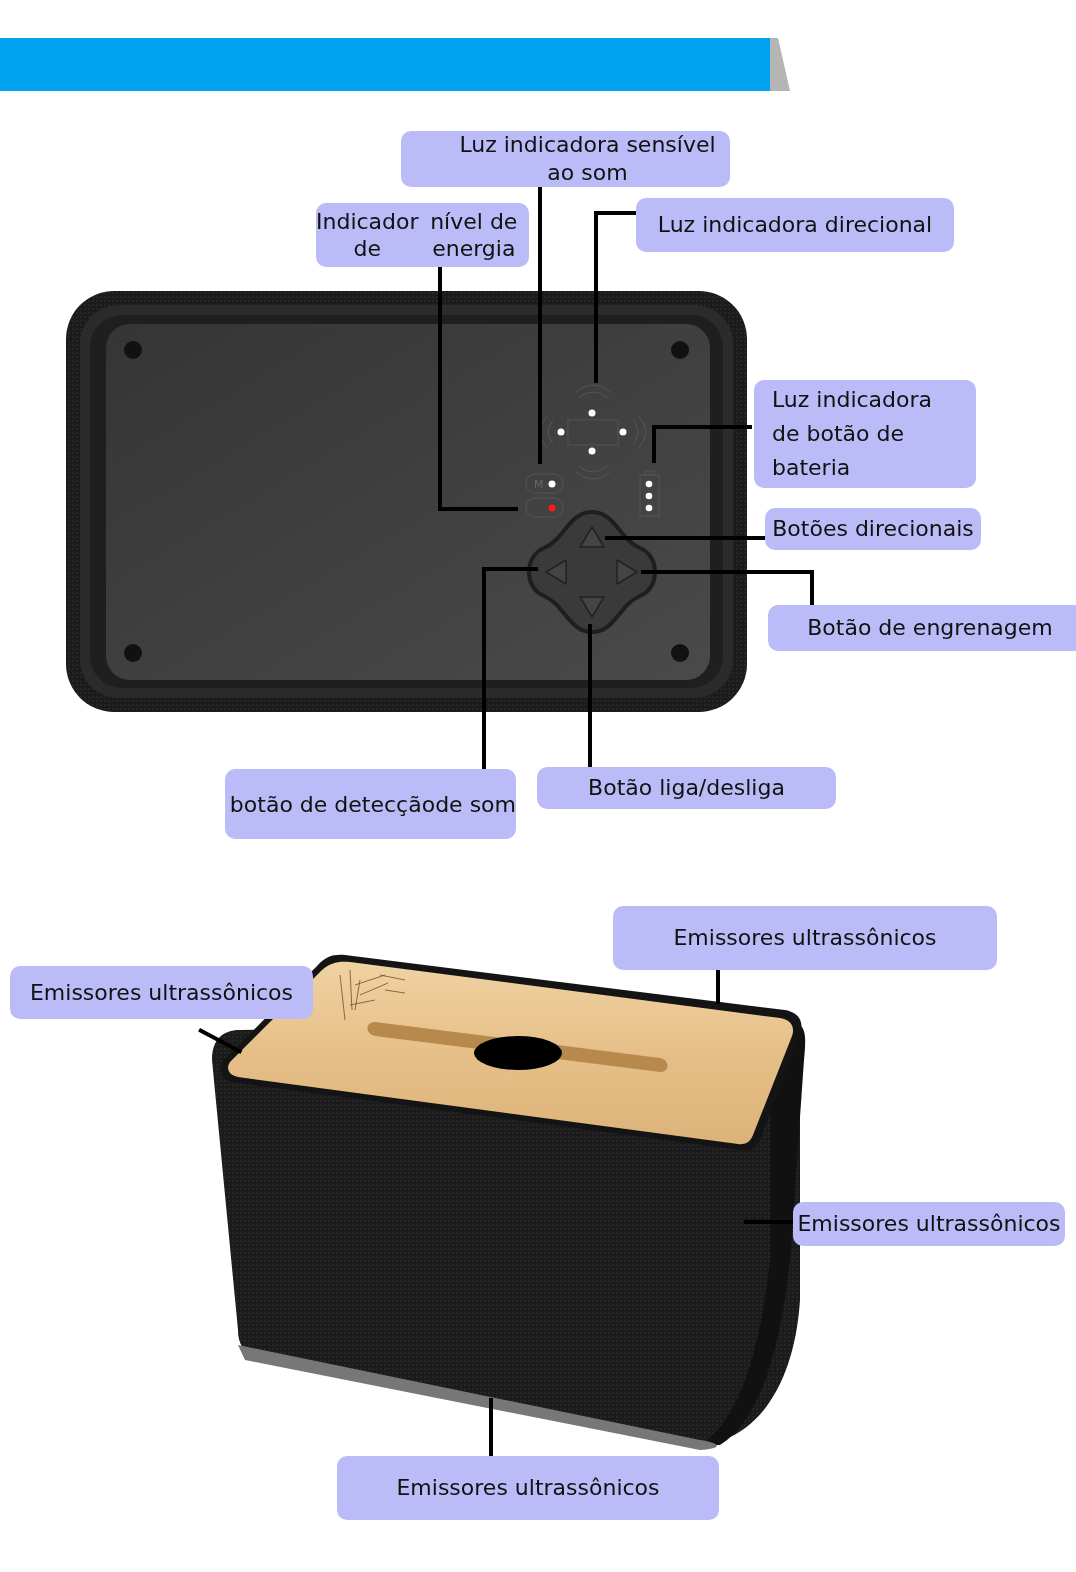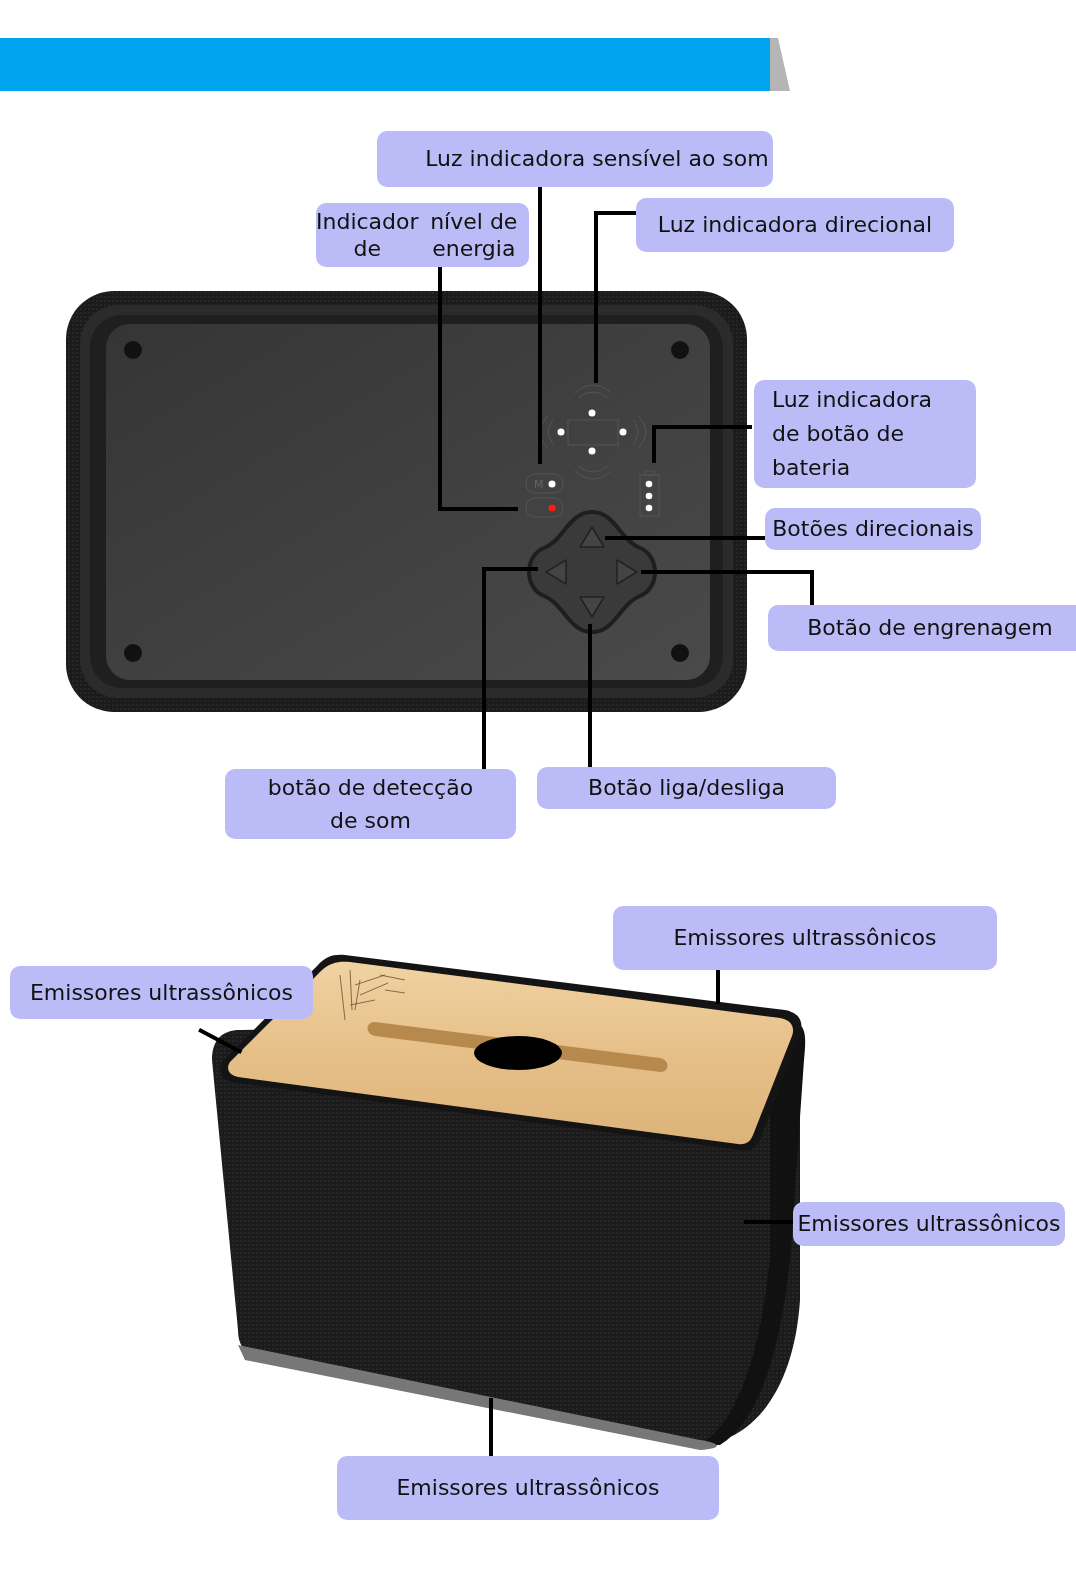--- a/index.html
+++ b/index.html
@@ -157,21 +157,21 @@
 <div class="line" style="left:810px;top:570px;width:4px;height:36px;"></div>
 <div class="line" style="left:482px;top:567px;width:56px;height:4px;"></div>
 <div class="line" style="left:482px;top:567px;width:4px;height:203px;"></div>
 <div class="line" style="left:588px;top:624px;width:4px;height:144px;"></div>
 
 <div class="line" style="left:716px;top:970px;width:4px;height:34px;"></div>
 <div class="line" style="left:200px;top:1028px;width:48px;height:4px;transform:rotate(28deg);transform-origin:0 0;"></div>
 <div class="line" style="left:744px;top:1220px;width:52px;height:4px;"></div>
 <div class="line" style="left:489px;top:1398px;width:4px;height:58px;"></div>
 
-<div class="label" style="left:377px;top:131px;width:396px;height:56px;padding-left:44px;">
+<div class="label" style="left:401px;top:131px;width:329px;height:56px;padding-left:44px;">
   <span>Luz indicadora sensível ao som</span>
 </div>
 
 <div class="label" style="left:316px;top:203px;width:213px;height:64px;flex-direction:row;line-height:27px;">
   <span>Indicador de</span>
   <span>nível de energia</span>
 </div>
 
 <div class="label" style="left:636px;top:198px;width:318px;height:54px;text-align:center;">
   <span>Luz indicadora direcional</span>
@@ -184,21 +184,21 @@
 </div>
 
 <div class="label" style="left:765px;top:508px;width:216px;height:42px;">
   <span>Botões direcionais</span>
 </div>
 
 <div class="label" style="left:768px;top:605px;width:324px;height:46px;">
   <span>Botão de engrenagem</span>
 </div>
 
-<div class="label" style="left:225px;top:769px;width:291px;height:70px;flex-direction:column;line-height:33px;">
+<div class="label" style="left:225px;top:769px;width:291px;height:70px;flex-direction:row;line-height:33px;justify-content:flex-end;">
   <span>botão de detecção</span>
   <span>de som</span>
 </div>
 
 <div class="label" style="left:537px;top:767px;width:299px;height:42px;">
   <span>Botão liga/desliga</span>
 </div>
 
 <div class="label" style="left:613px;top:906px;width:384px;height:64px;">
   <span>Emissores ultrassônicos</span>

